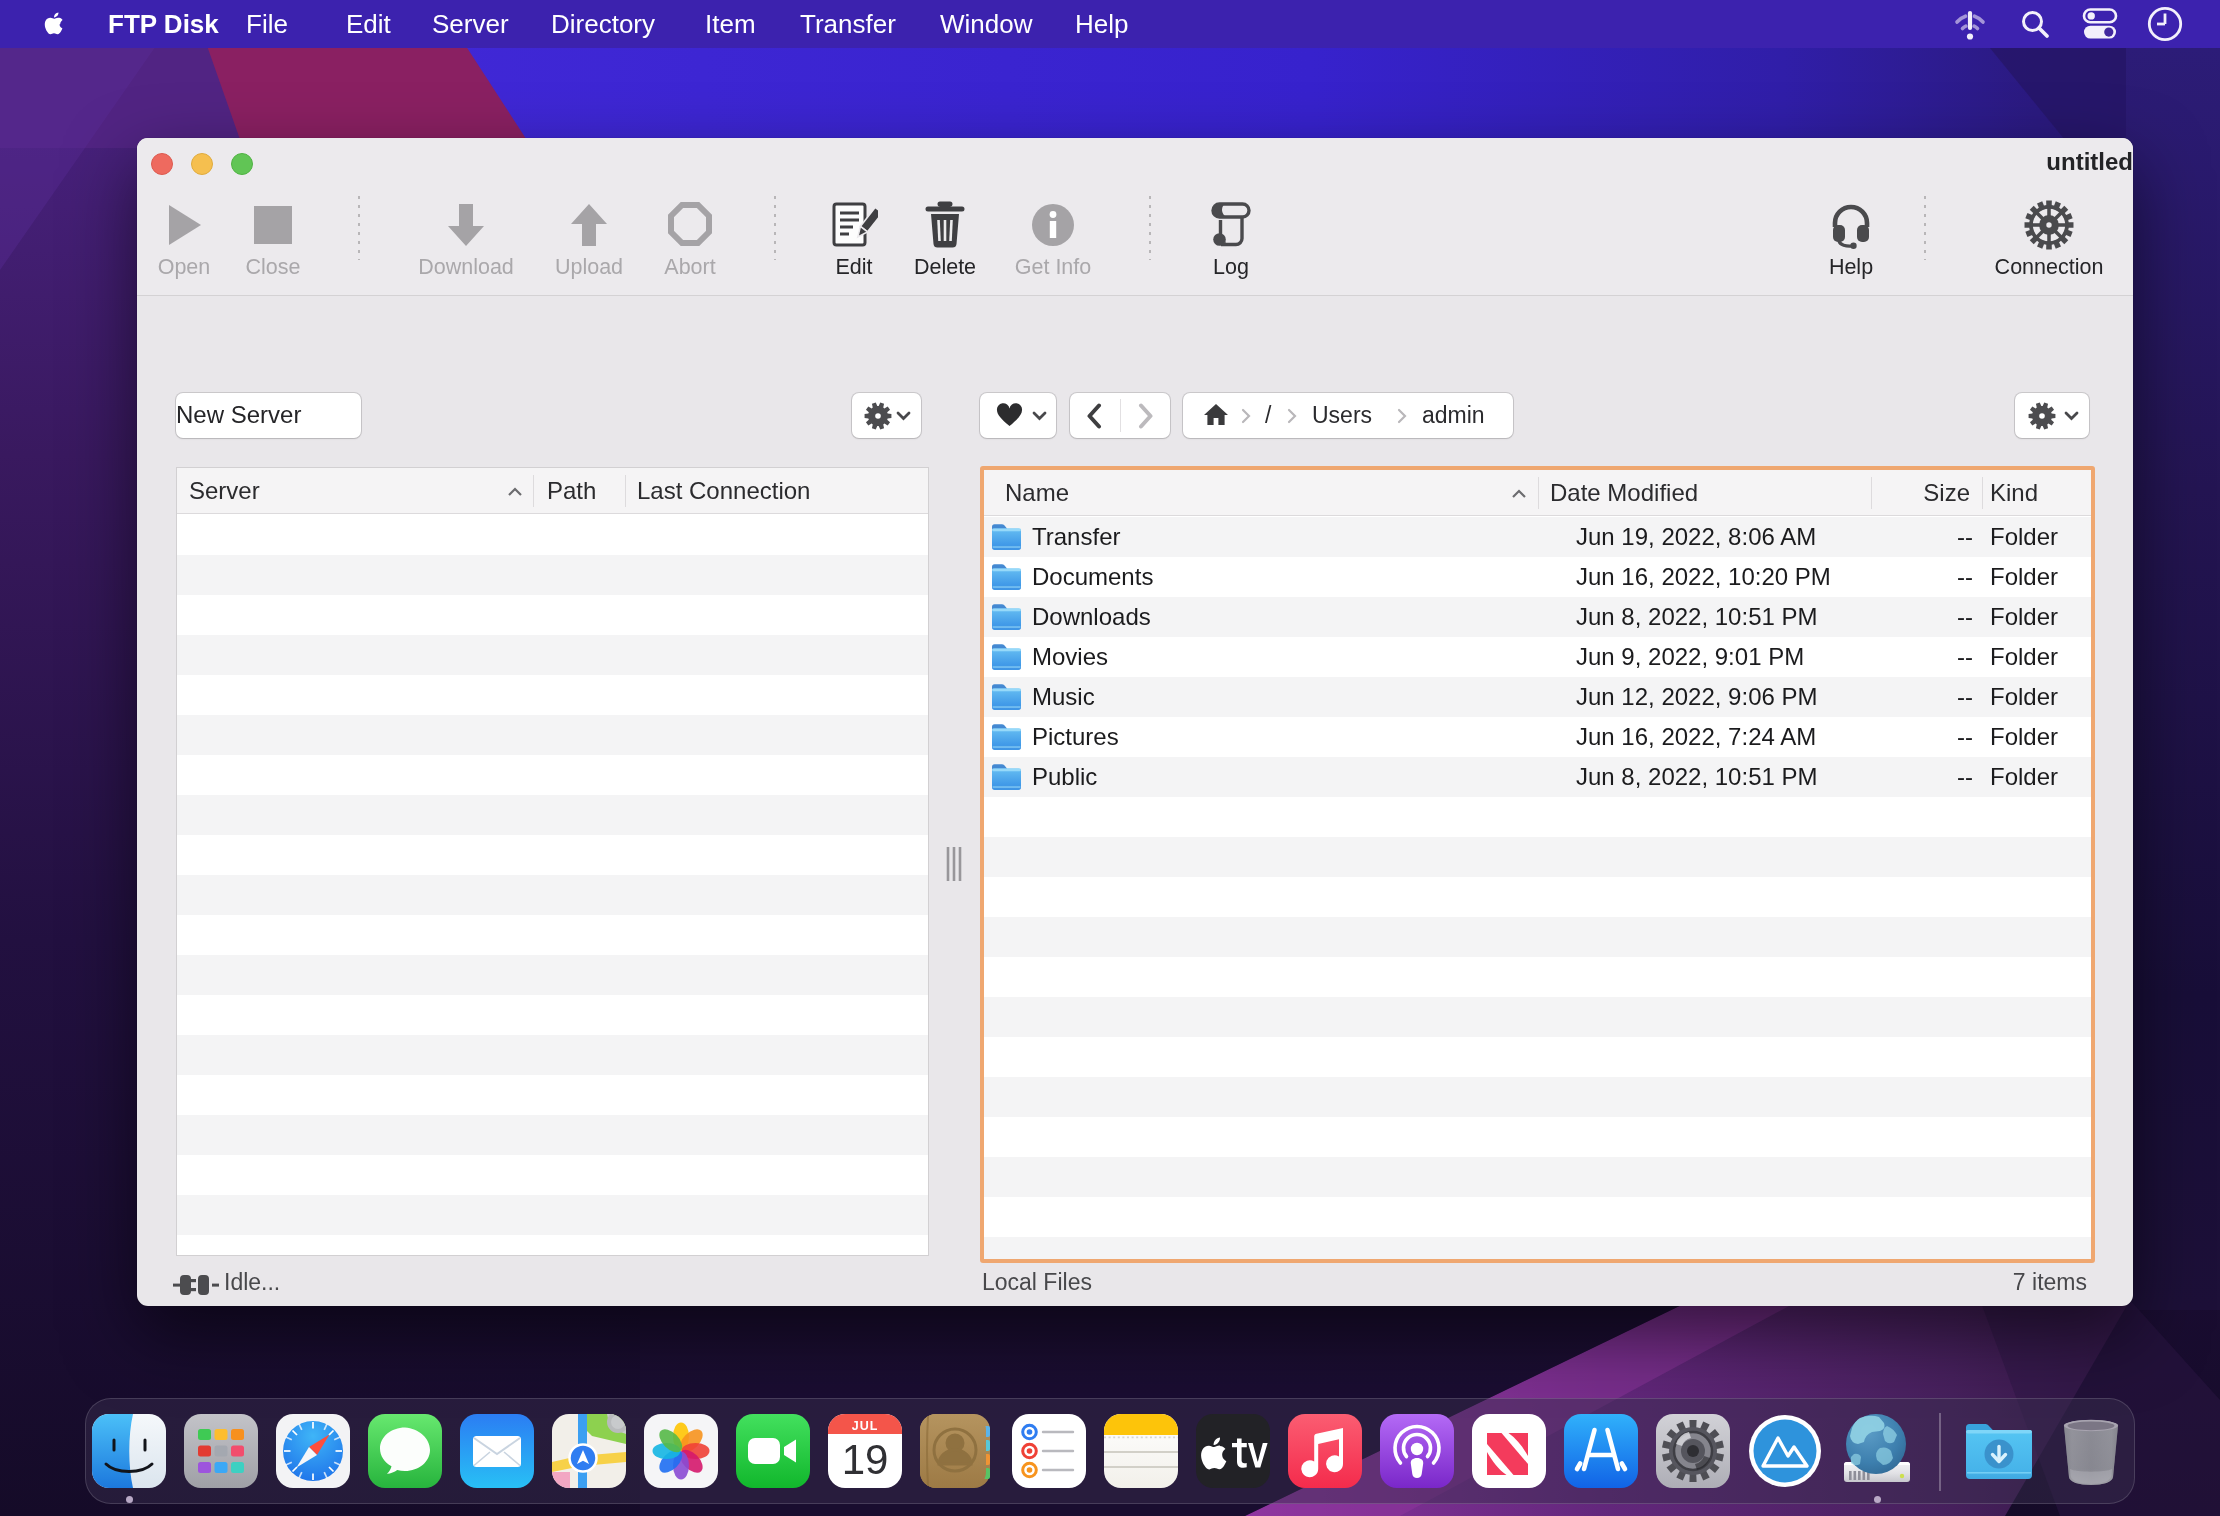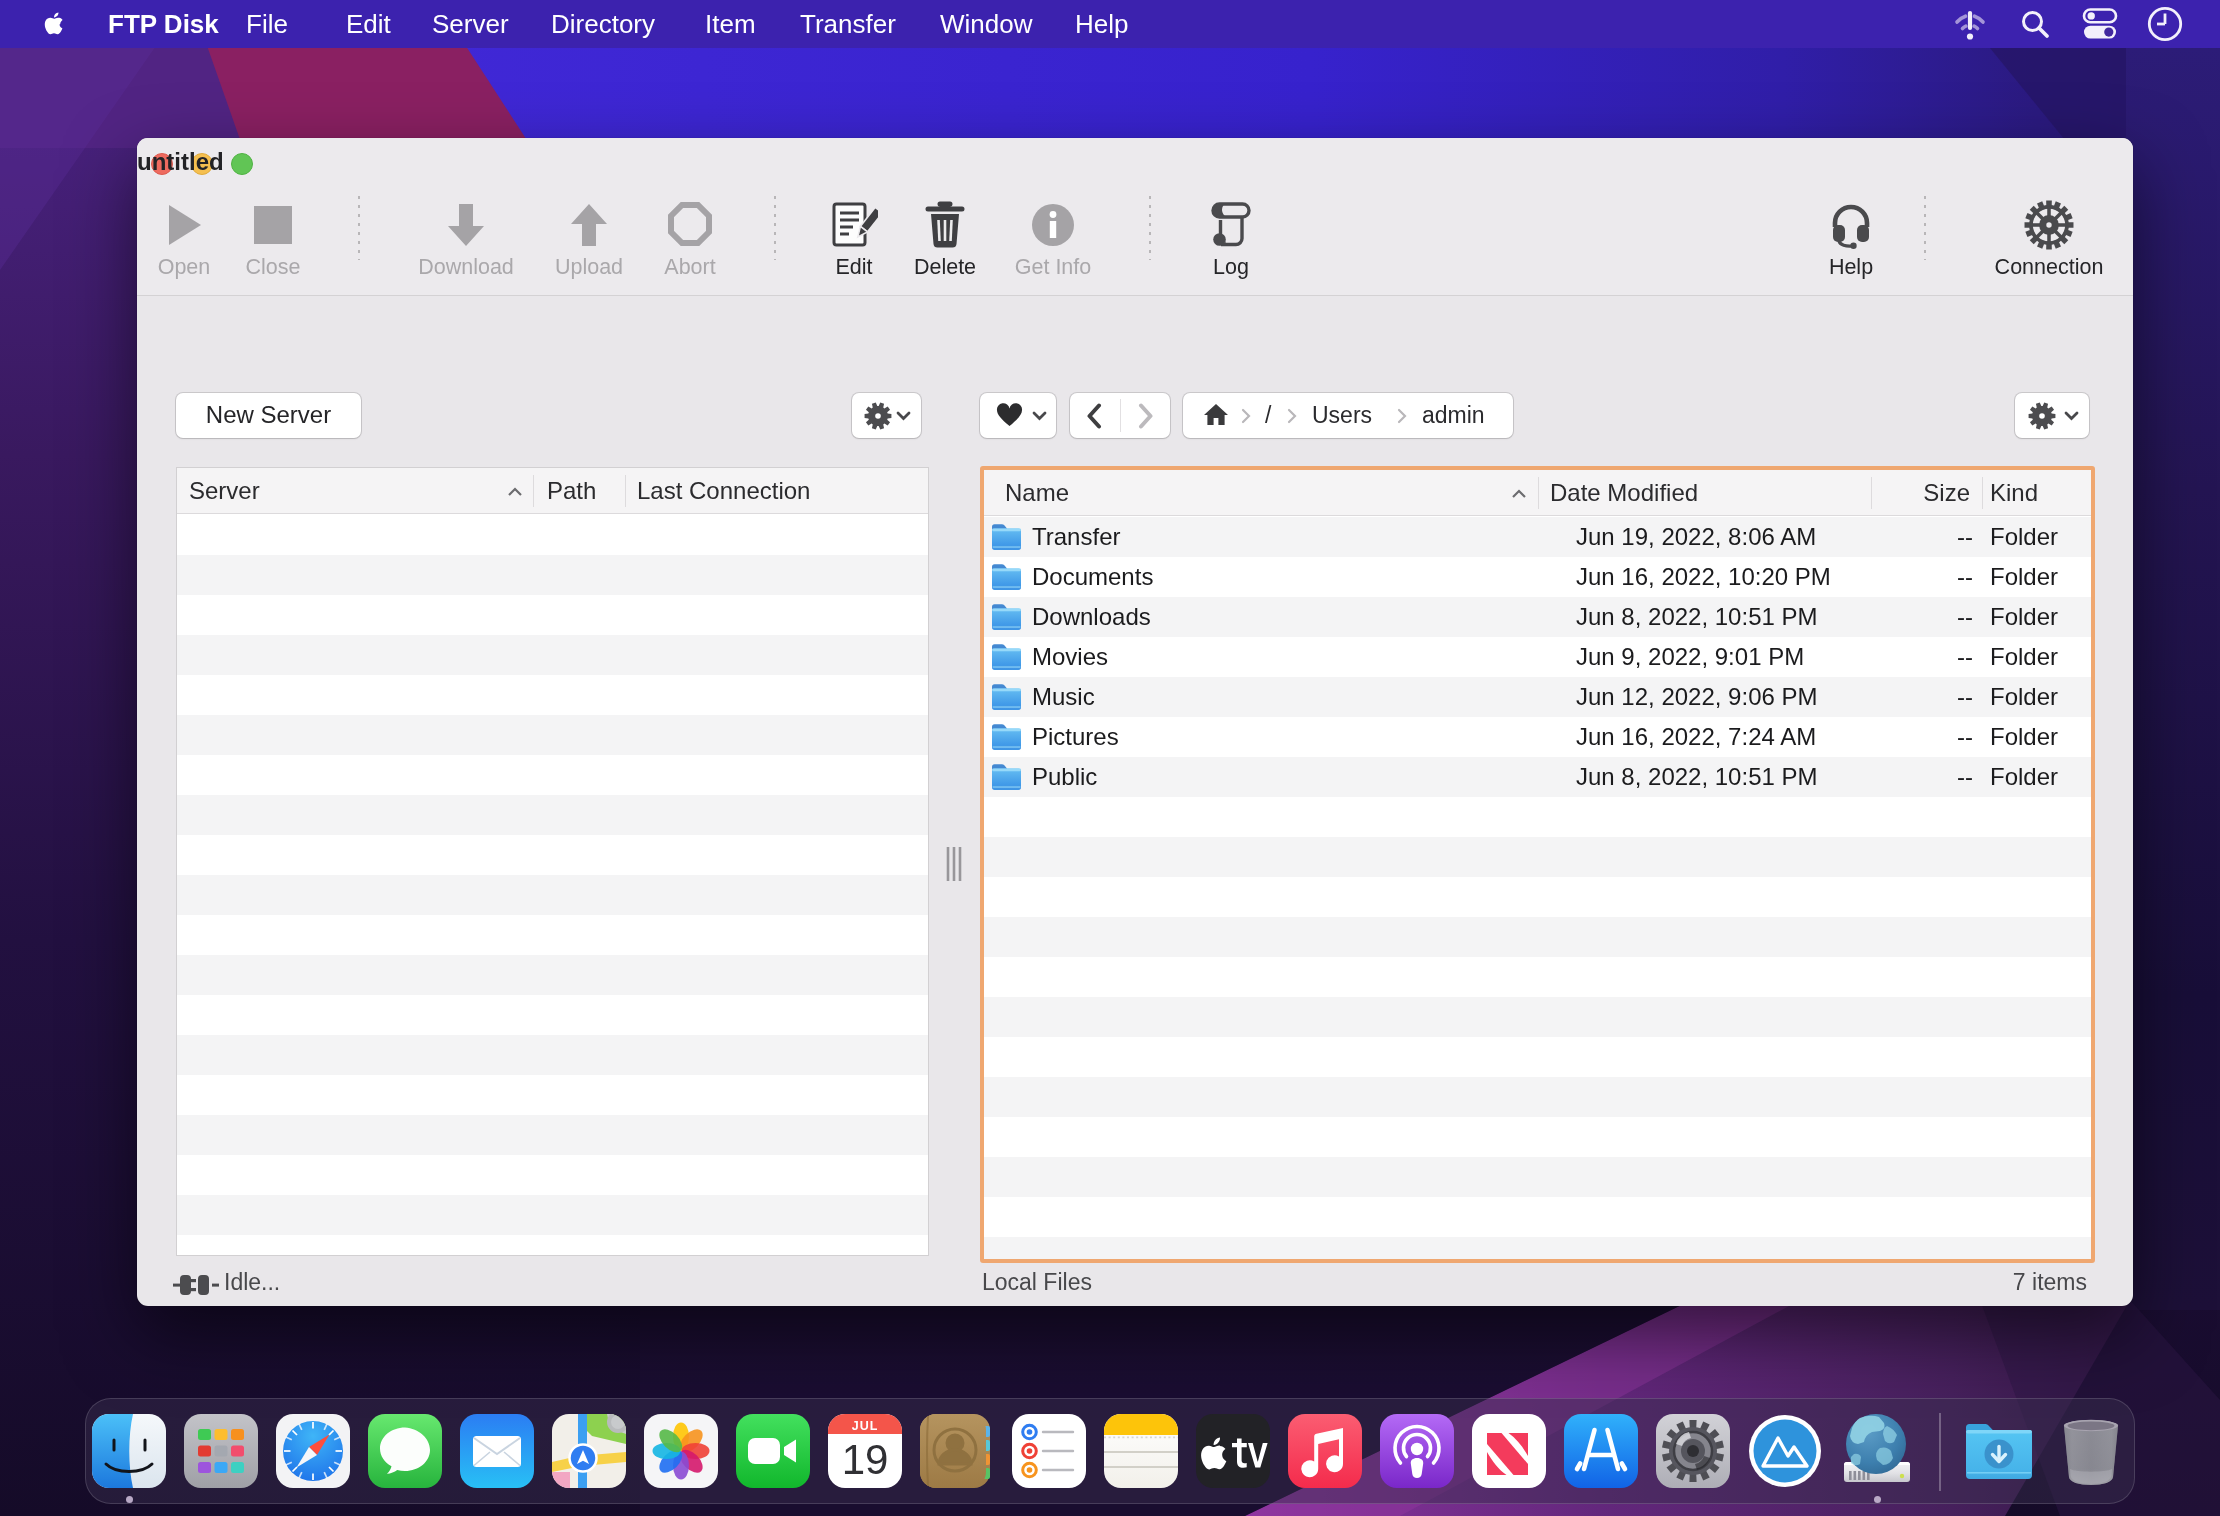--- a/index.html
+++ b/index.html
@@ -17,35 +17,35 @@
 
 
 #win { position:absolute; left:137px; top:138px; width:1996px; height:1168px;
   background:#e9e7ea; border-radius:11px; box-shadow:0 28px 70px rgba(0,0,0,0.55), 0 0 1px rgba(0,0,0,0.4); }
 #chrome { position:absolute; left:0; top:0; width:1996px; height:158px; background:#eceaed;
   border-radius:11px 11px 0 0; border-bottom:1px solid #d4d2d4; }
 .tl { position:absolute; top:15px; width:22px; height:22px; border-radius:50%; }
 #tl-r { left:14px;  background:#ee6a5f; border:1px solid #dd5a4f; }
 #tl-y { left:54px;  background:#f5bf4f; border:1px solid #e0ab3d; }
 #tl-g { left:94px;  background:#61c555; border:1px solid #50b343; }
-#title { position:absolute; top:10px; left:0; width:100%; text-align:left; font-weight:bold;
+#title { position:absolute; top:10px; left:0; width:100%; text-align:right; font-weight:bold;
   font-size:24px; color:#232326; }
 
 .tbtn { position:absolute; top:62px; width:120px; height:82px; text-align:center; }
 .tbtn .ic { height:50px; display:flex; align-items:center; justify-content:center; }
 .tbtn .lb { margin-top:5px; font-size:21.5px; }
 .lb.on  { color:#252528; }
 .lb.off { color:#aaa8ab; }
 .tsep { position:absolute; top:58px; width:2px; height:64px;
   background-image:repeating-linear-gradient(to bottom, #b8b6b8 0 3px, transparent 3px 9px); }
 
 
 .btnw { position:absolute; top:255px; height:45px; background:#ffffff; border-radius:7px;
   box-shadow:0 0 0 1px rgba(0,0,0,0.13), 0 1px 2px rgba(0,0,0,0.10); }
-#newserver { left:39px; width:185px; font-size:24px; color:#252528; text-align:center; line-height:43px; }
+#newserver { left:39px; width:185px; font-size:24px; color:#252528; line-height:43px; }
 
 
 #ltable { position:absolute; left:39px; top:329px; width:753px; height:789px; background:#fff;
   border:1px solid #d2d0d2; }
 #ltable .hdr { position:absolute; left:0; top:0; right:0; height:46px; background:#f5f4f5; border-bottom:1px solid #dcdadc; }
 #rwrap { position:absolute; left:843px; top:328px; width:1115px; height:797px; border:4px solid #efa770; border-radius:3px; background:#fff; }
 #rtable { position:absolute; inset:0; background:#fff;border-radius:15px; }
 #rtable .hdr { position:absolute; left:0; top:0; right:0; height:46px; background:#f5f4f5; border-bottom:1px solid #dcdadc; }
 .hlabel { position:absolute; top:0; height:46px; line-height:46px; font-size:24px; color:#2b2b2e; }
 .vsep { position:absolute; top:7px; height:32px; width:1px; background:#dddbdd; }

